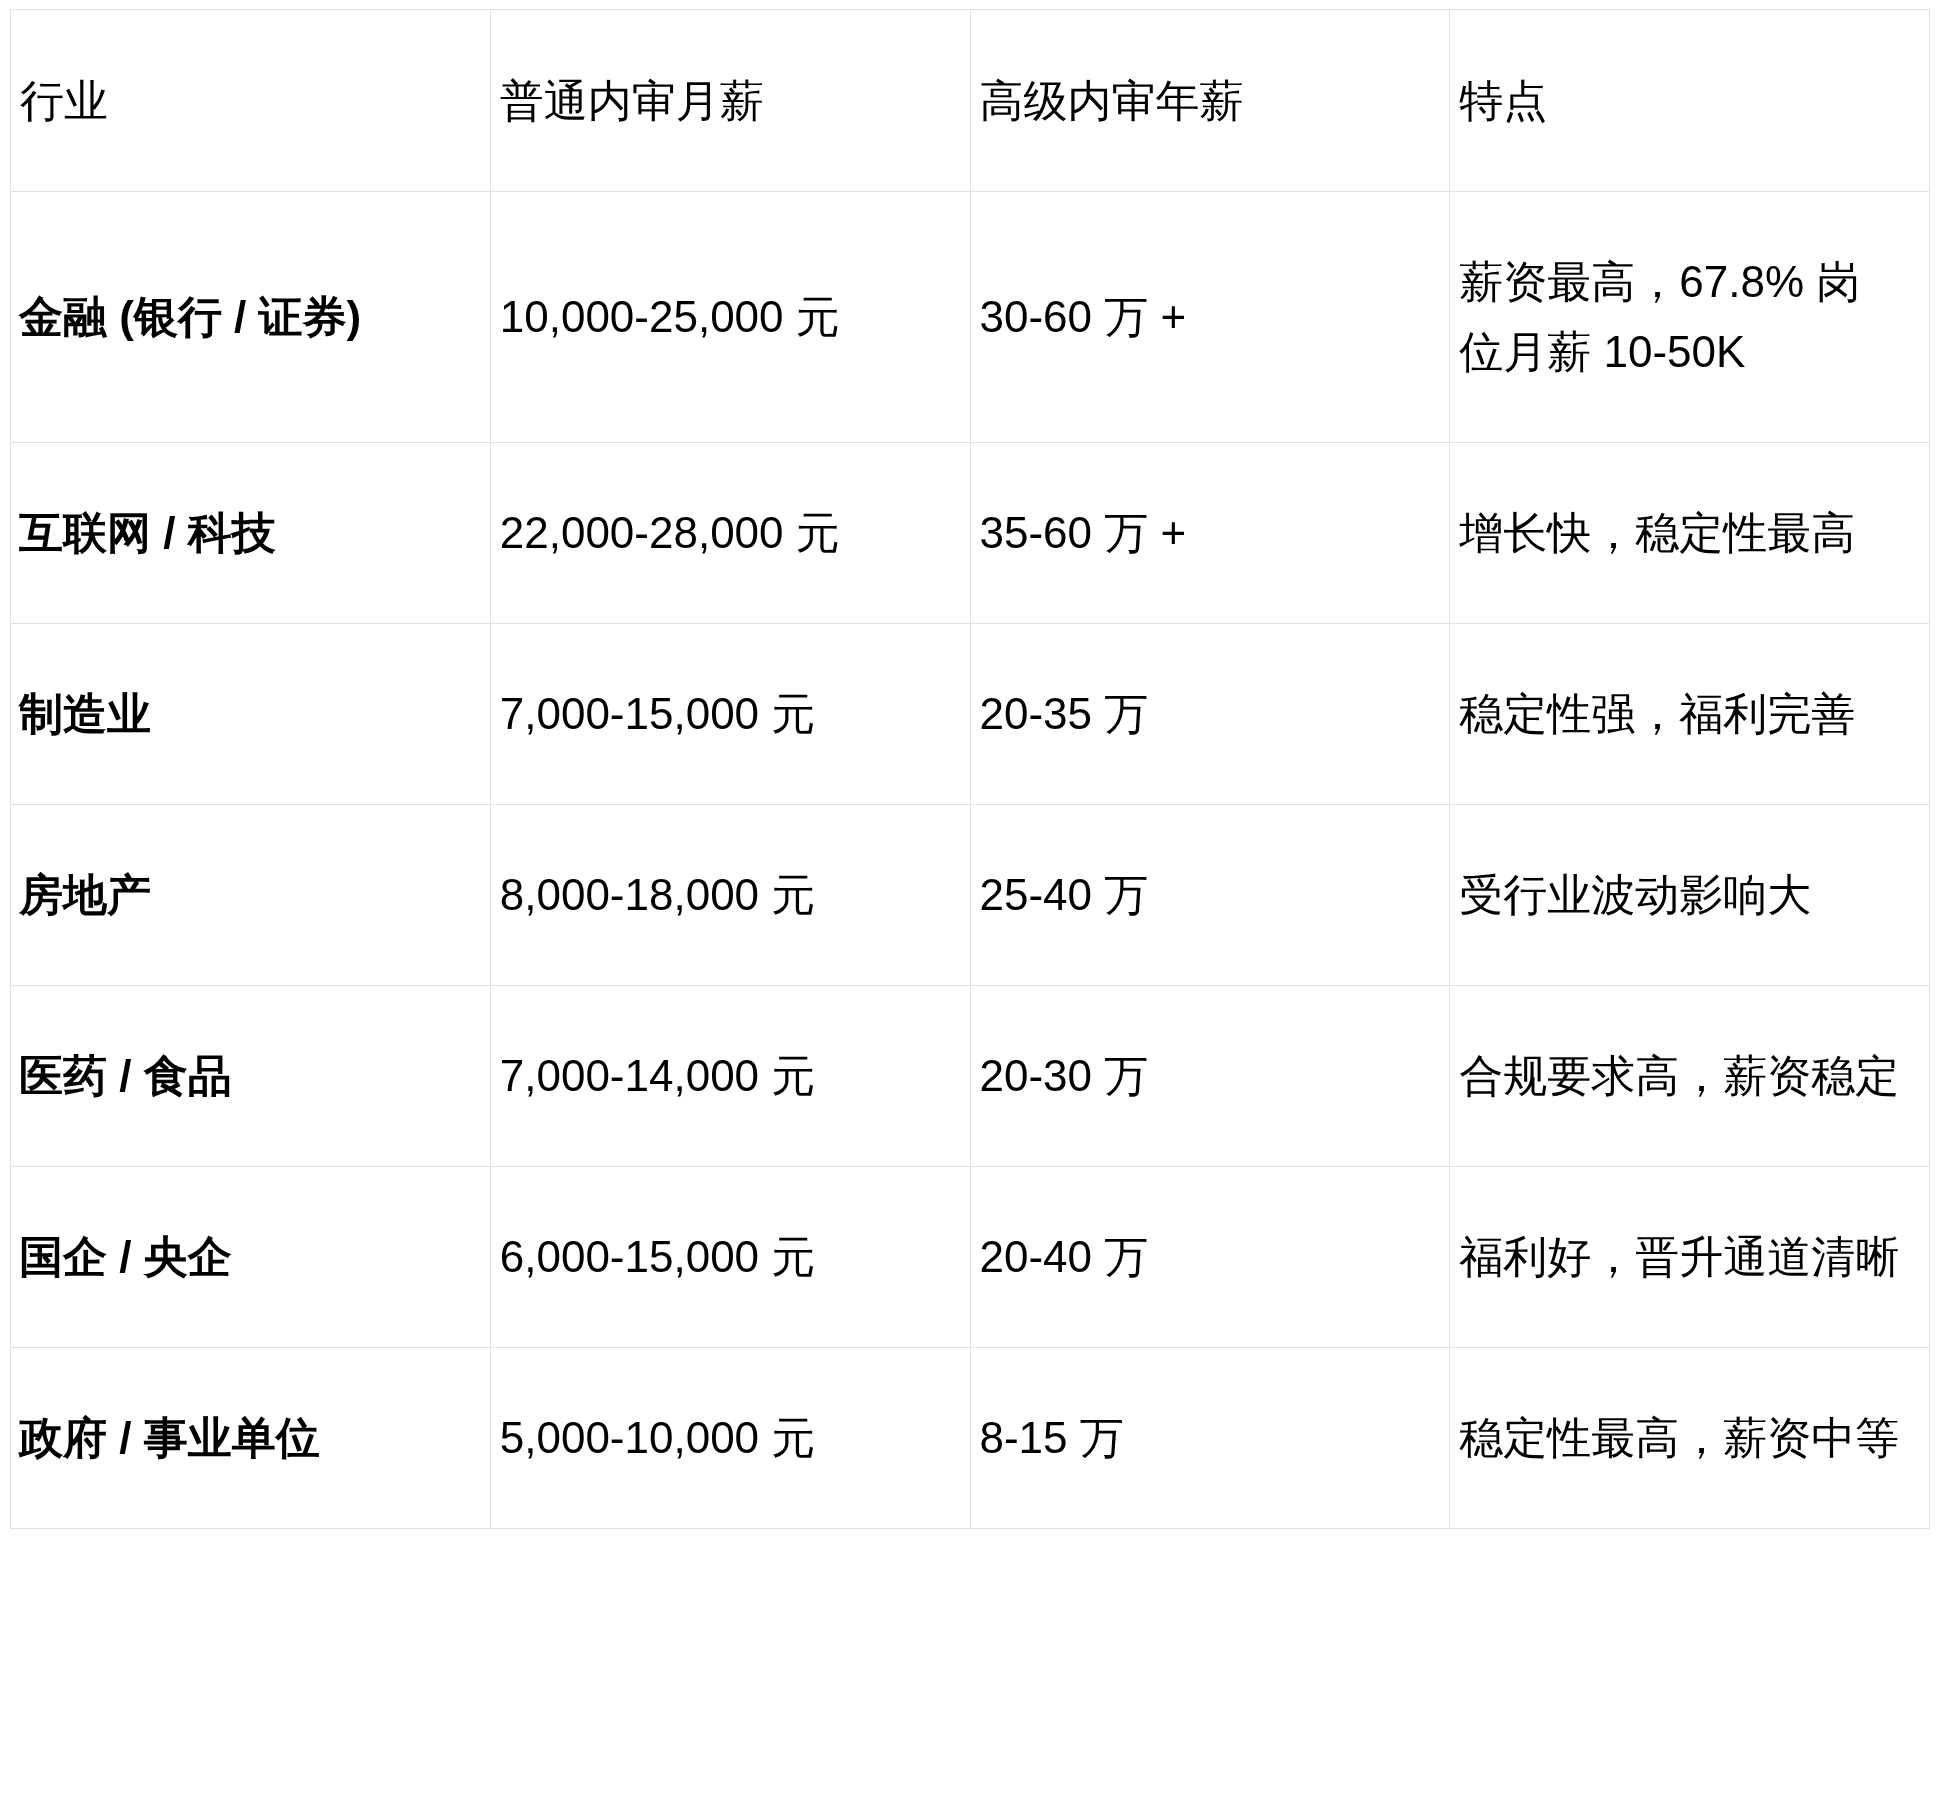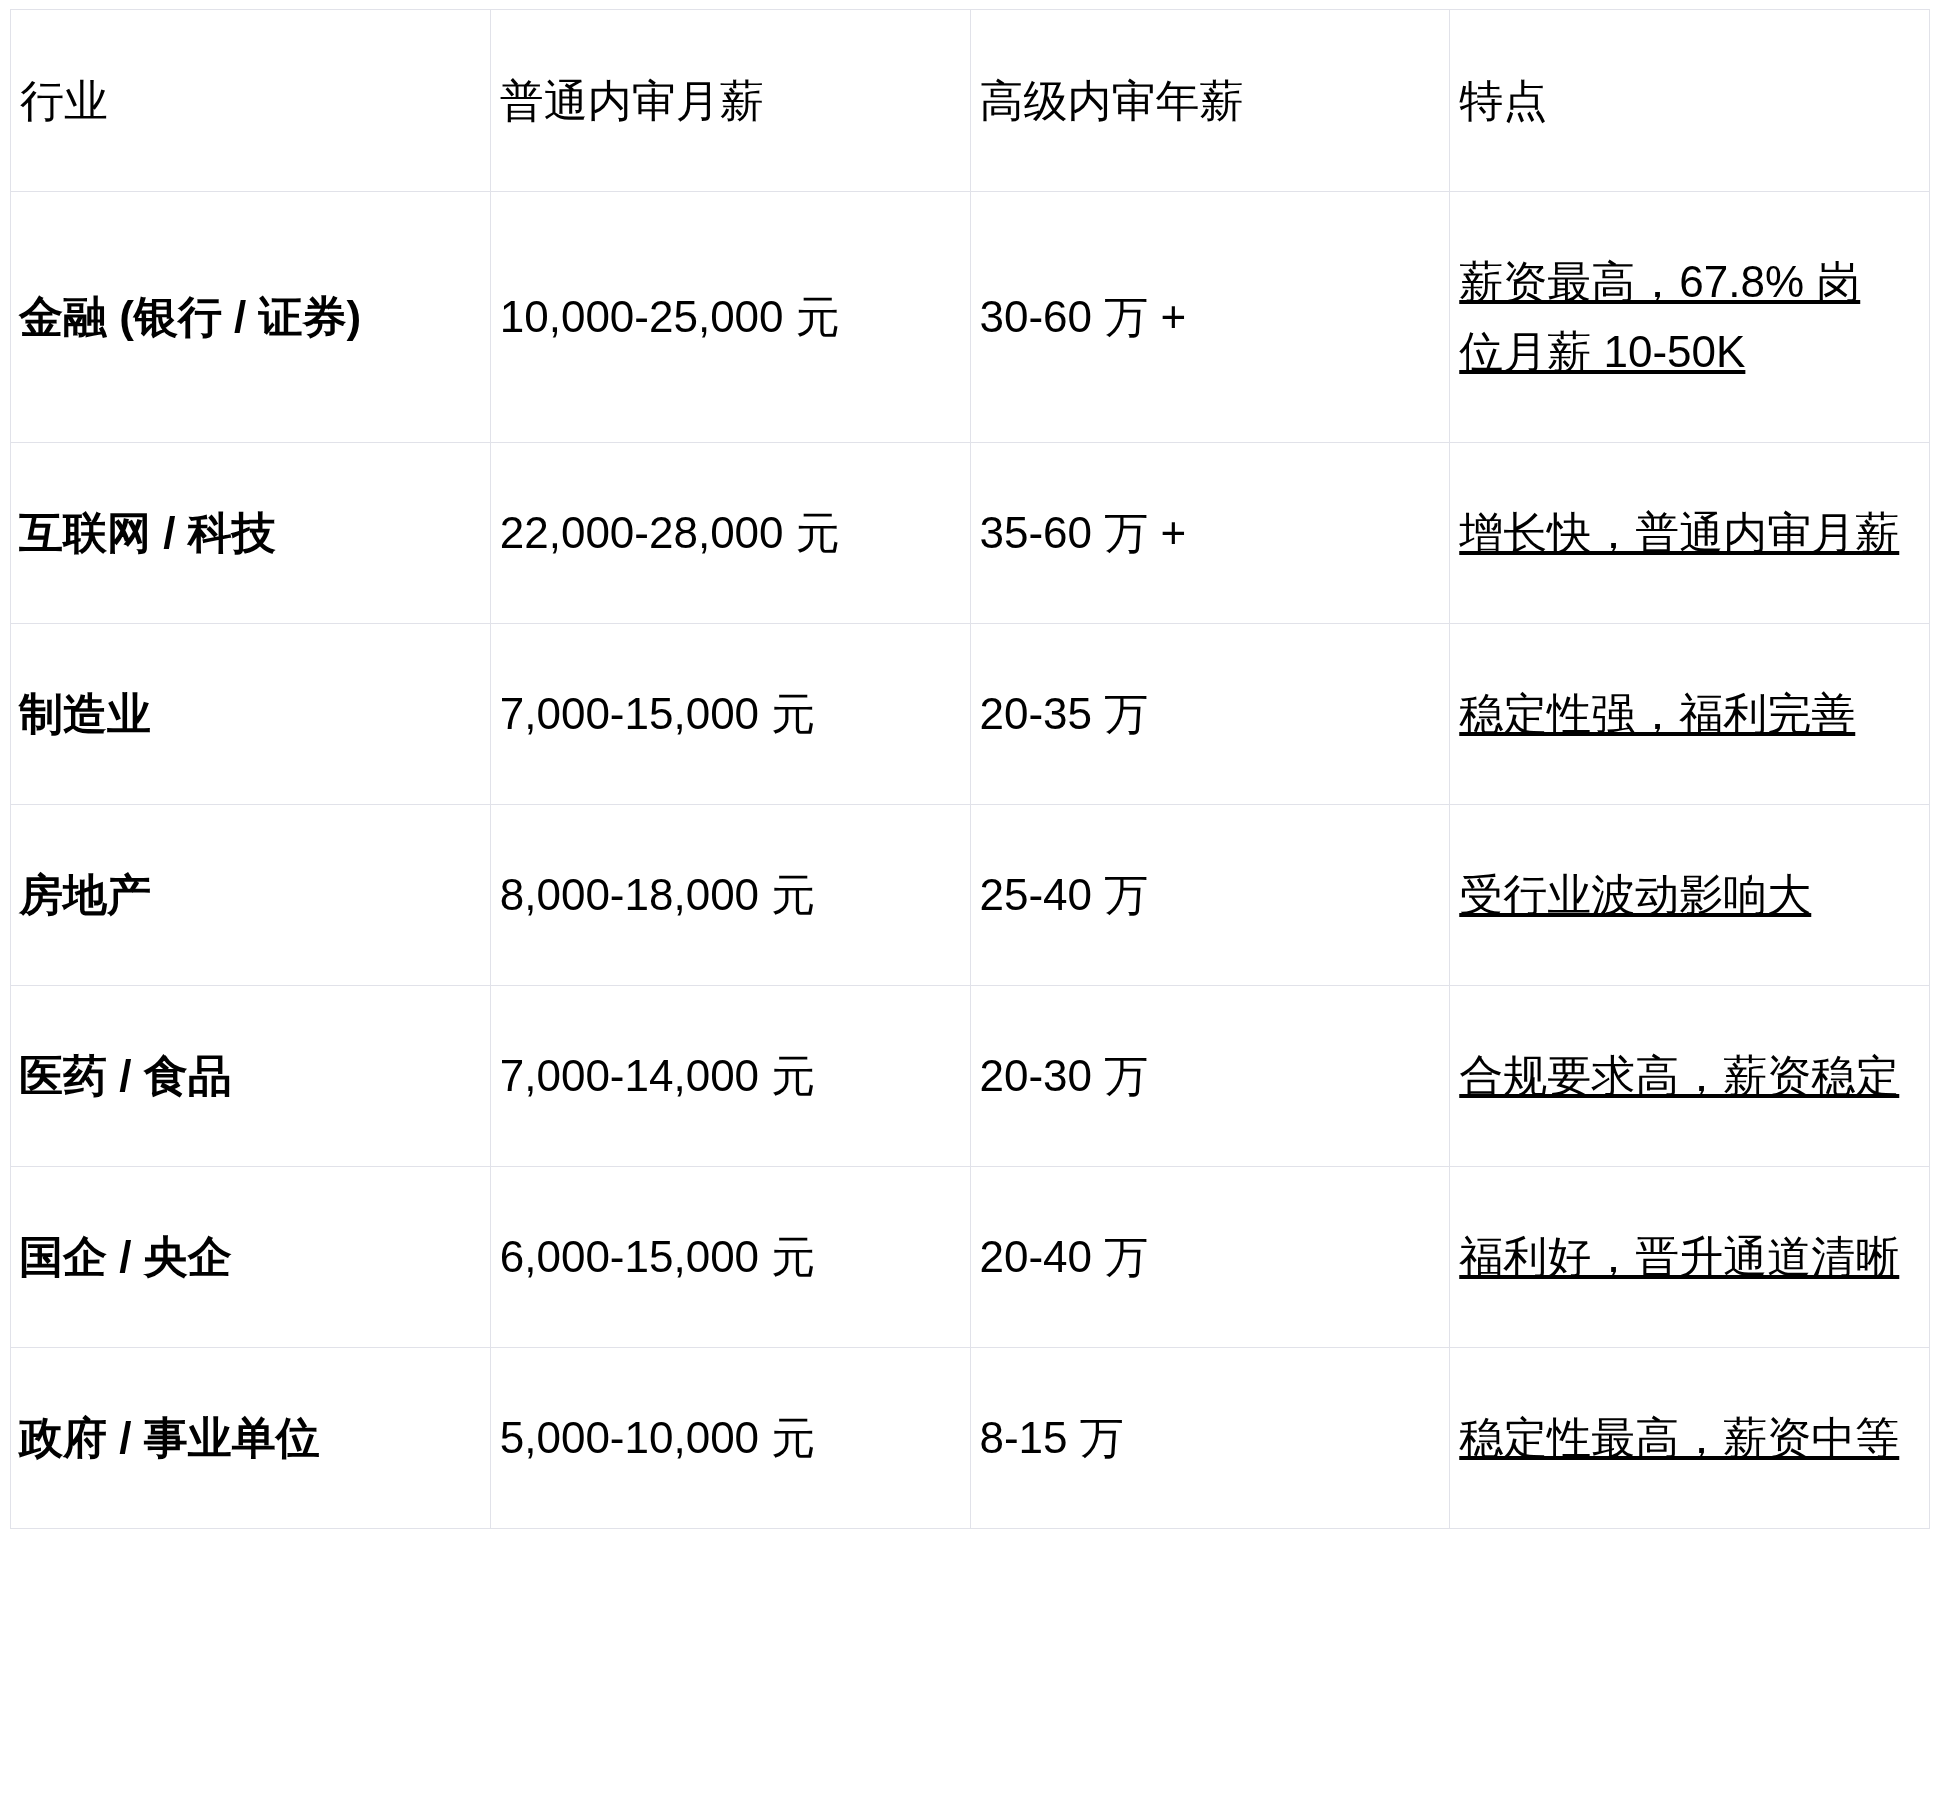--- a/index.html
+++ b/index.html
@@ -37,21 +37,20 @@
   .salary-table thead th {
     font-weight: 400;
     padding-top: 56px;
   }
   .salary-table td.cell-industry {
     font-weight: 700;
     padding-left: 8px;
   }
   .salary-table td.cell-features {
     padding-right: 28px;
-    text-decoration: underline;
   }
 </style>
 </head>
 <body>
 
 <table class="salary-table">
   <colgroup>
     <col>
       <col>
       <col>
@@ -69,21 +68,21 @@
       <tr>
         <td class="cell-industry">金融 (银行 / 证券)</td>
         <td class="cell-monthly cell-other">10,000-25,000 元</td>
         <td class="cell-annual cell-other">30-60 万 +</td>
         <td class="cell-features cell-other">薪资最高，67.8% 岗位月薪 10-50K</td>
       </tr>
       <tr>
         <td class="cell-industry">互联网 / 科技</td>
         <td class="cell-monthly cell-other">22,000-28,000 元</td>
         <td class="cell-annual cell-other">35-60 万 +</td>
-        <td class="cell-features cell-other">增长快，普通内审月薪</td>
+        <td class="cell-features cell-other">增长快，稳定性最高</td>
       </tr>
       <tr>
         <td class="cell-industry">制造业</td>
         <td class="cell-monthly cell-other">7,000-15,000 元</td>
         <td class="cell-annual cell-other">20-35 万</td>
         <td class="cell-features cell-other">稳定性强，福利完善</td>
       </tr>
       <tr>
         <td class="cell-industry">房地产</td>
         <td class="cell-monthly cell-other">8,000-18,000 元</td>

